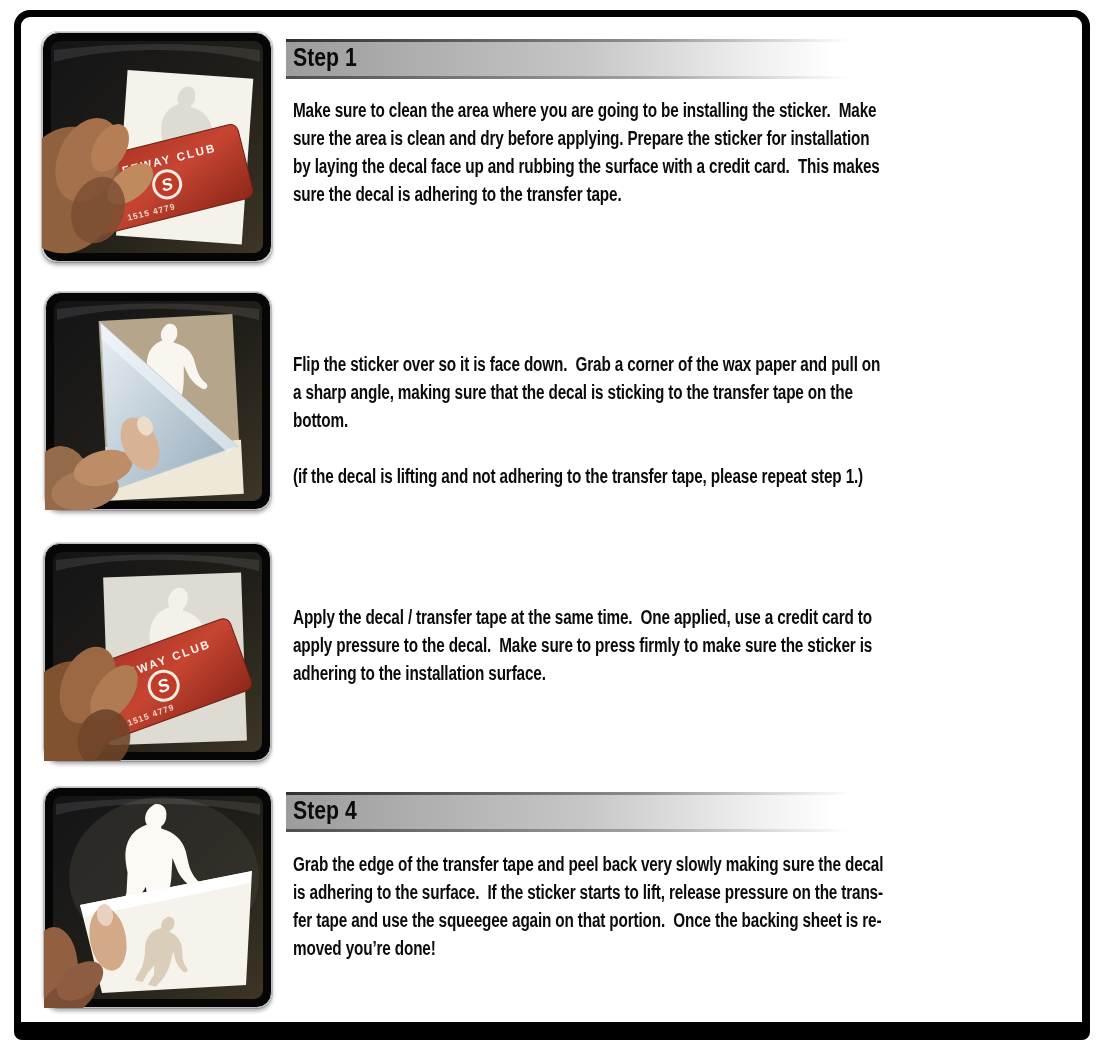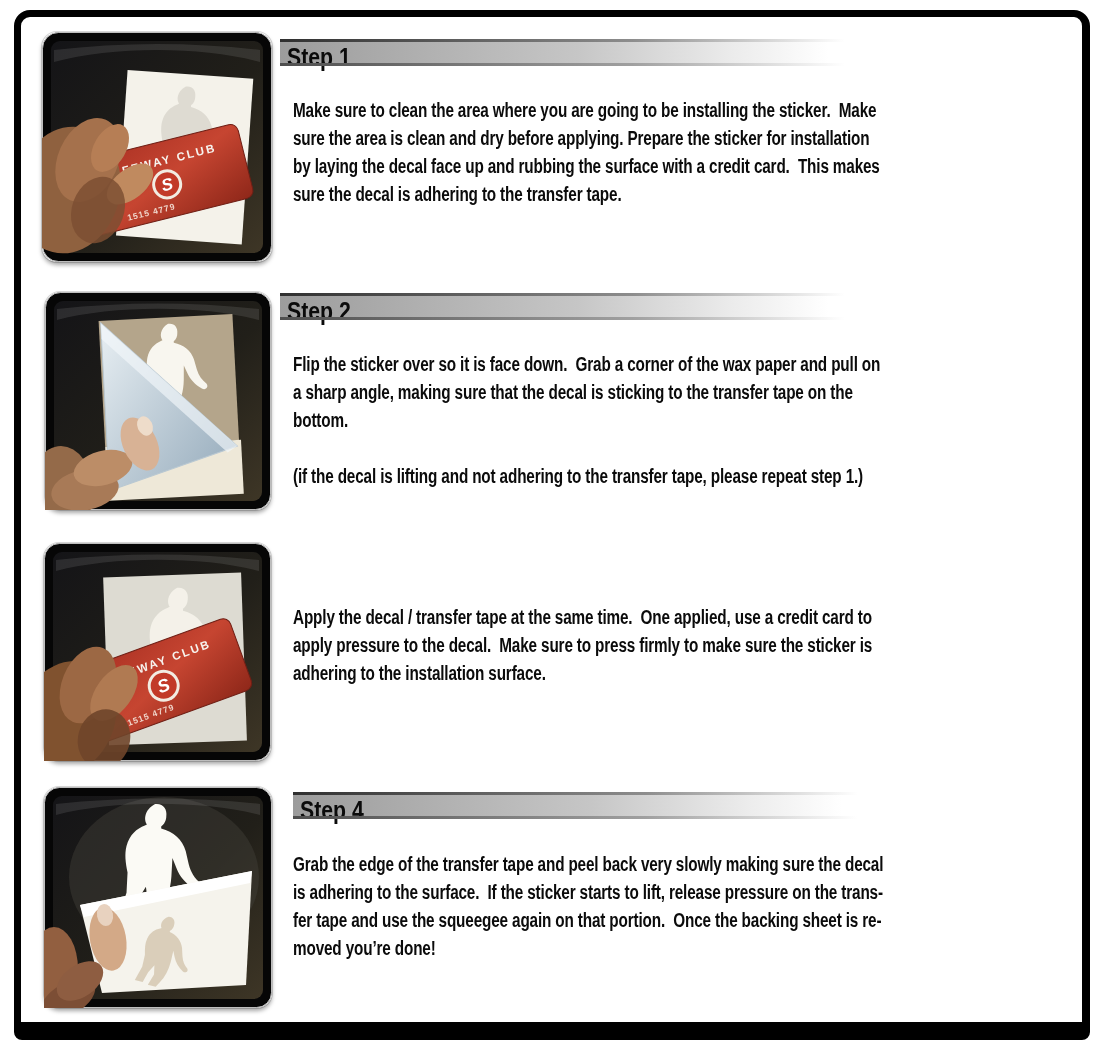--- a/index.html
+++ b/index.html
@@ -9,37 +9,37 @@
   .frame { position:absolute; left:14px; top:10px; width:1076px; height:1030px;
            box-sizing:border-box; border:7px solid #000;
            border-bottom-width:18px; border-right-width:8px;
            border-radius:16px 16px 8px 8px; background:#fff; }
   .inner { position:absolute; left:0; top:0; right:0; bottom:0; }
 
   .photo { position:absolute; border-radius:15px;
            box-shadow:0 3px 4px rgba(0,0,0,0.35), 0 0 0 1px rgba(170,170,170,0.45); }
   .photo svg { display:block; }
 
-  .step-bar { position:absolute; left:259px; width:784px; height:27px;
+  .step-bar { position:absolute; left:265px; width:784px; height:40px;
               background:linear-gradient(to right,#9c9c9c 0%,#c6c6c6 38%,#ececec 58%,#ffffff 70%); }
   .step-bar::before { content:""; position:absolute; left:0; right:0; top:0; height:3px;
               background:linear-gradient(to right,#2f2f2f 0%,#8d8d8d 45%,#ffffff 72%); }
   .step-bar::after  { content:""; position:absolute; left:0; right:0; bottom:0; height:3px;
               background:linear-gradient(to right,#4e4e4e 0%,#a0a0a0 45%,#ffffff 72%); }
   .step-title { display:inline-block; margin-left:7px; line-height:36px;
               font-size:25px; font-weight:bold; color:#0b0b0b;
               transform:scaleX(0.85); transform-origin:0 50%; letter-spacing:0; }
 
   .step-body { position:absolute; left:272px; width:1000px;
               transform:scaleX(0.765); transform-origin:0 0;
               font-size:20px; font-weight:bold; color:#0b0b0b;
               line-height:28px; letter-spacing:-0.2px; white-space:pre-wrap; }
 
   .b1 { top:79px; }  .b2 { top:333px; } .b3 { top:586px; } .b4 { top:833px; }
-  .h1 { top:22px; }  .h2 { top:276px; } .h3 { top:526px; } .h4 { top:775px;margin-left:13px; }
+  .h1 { top:22px; }  .h2 { top:276px; } .h3 { top:526px; } .h4 { top:775px; }
   .p1 { left:21px; top:15px;  width:230px; height:230px; }
   .p2 { left:24px; top:275px; width:226px; height:218px; }
   .p3 { left:23px; top:526px; width:227px; height:218px; }
   .p4 { left:23px; top:770px; width:228px; height:221px; }
 
   svg text { font-family:"Liberation Sans", sans-serif; }
 </style>
 </head>
 <body>
 
@@ -114,23 +114,20 @@
       <g>
         <ellipse cx="16" cy="200" rx="32" ry="46" fill="#946a49"></ellipse>
         <ellipse cx="40" cy="198" rx="34" ry="20" fill="#a87a57" transform="rotate(-10 40 198)"></ellipse>
         <ellipse cx="58" cy="176" rx="30" ry="17" fill="#bc8d67" transform="rotate(-15 58 176)"></ellipse>
         <ellipse cx="95" cy="152" rx="17" ry="28" fill="#d8b295" transform="rotate(-25 95 152)"></ellipse>
         <ellipse cx="100" cy="134" rx="7.5" ry="10" fill="#eedcca" transform="rotate(-25 100 134)"></ellipse>
       </g>
       <path d="M12,28 C68,13 158,13 214,28 L214,17 Q113,6 12,17 Z" fill="#ffffff" opacity="0.10"></path>
     </svg>
   </div>
-  <div class="step-bar h2">
-    <span class="step-title">Step 2</span>
-  </div>
   <div class="step-body b2">Flip the sticker over so it is face down.  Grab a corner of the wax paper and pull on
 a sharp angle, making sure that the decal is sticking to the transfer tape on the
 bottom.
 
 (if the decal is lifting and not adhering to the transfer tape, please repeat step 1.)</div>
 
   <div class="photo p3">
     <svg viewBox="0 0 227 218" width="227" height="218">
       <rect x="0.5" y="0.5" width="226" height="217" rx="15" fill="#060606" stroke="#bdbdbd"></rect>
       <rect x="9" y="9" width="209" height="200" rx="9" fill="url(#photobg)"></rect>

